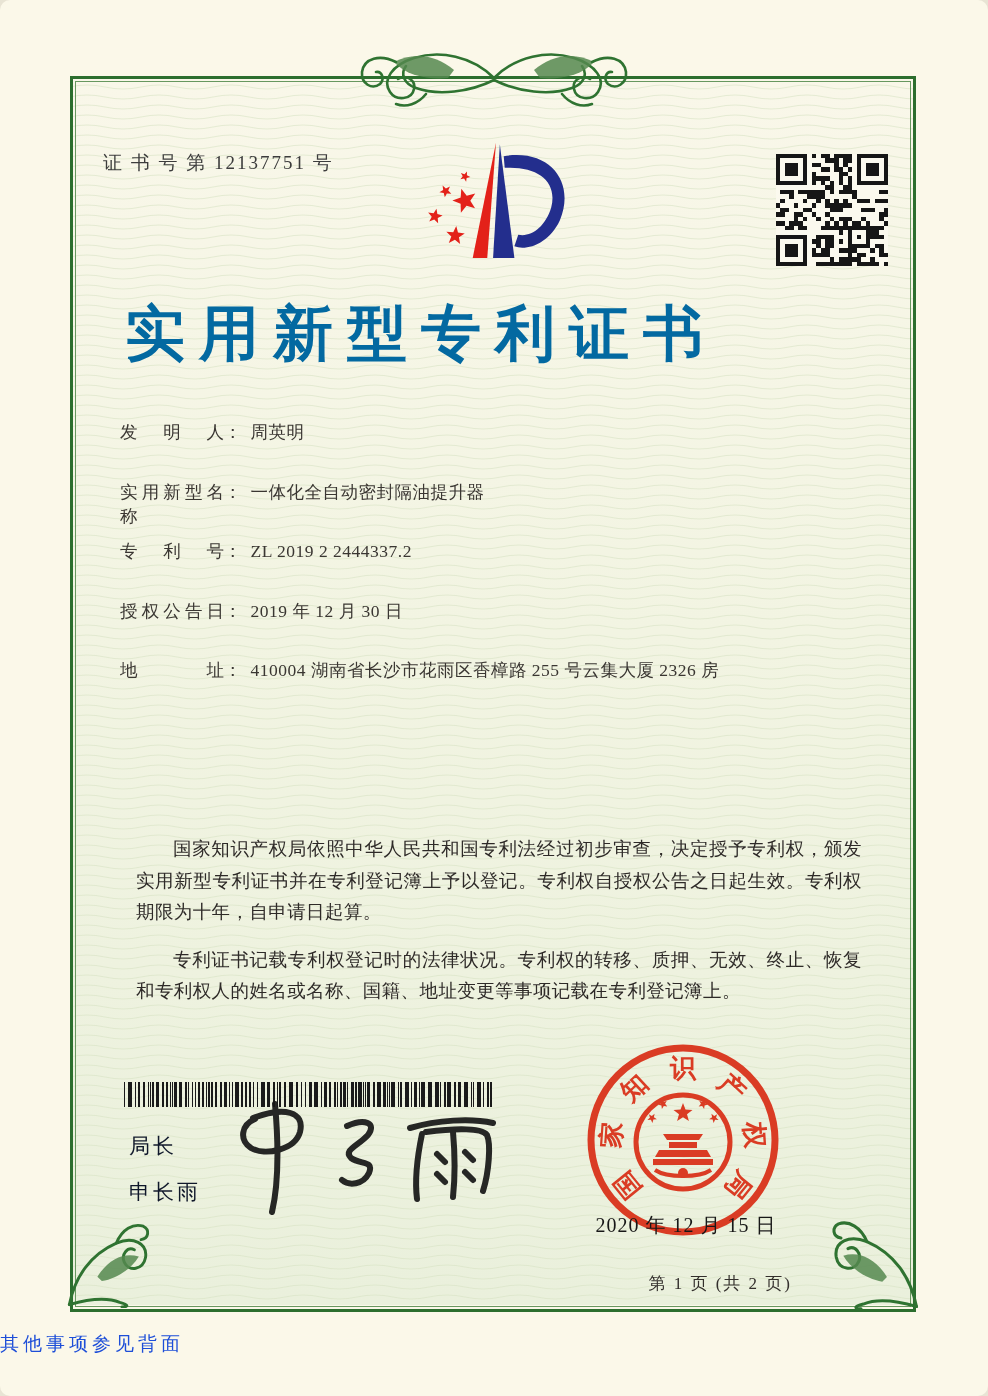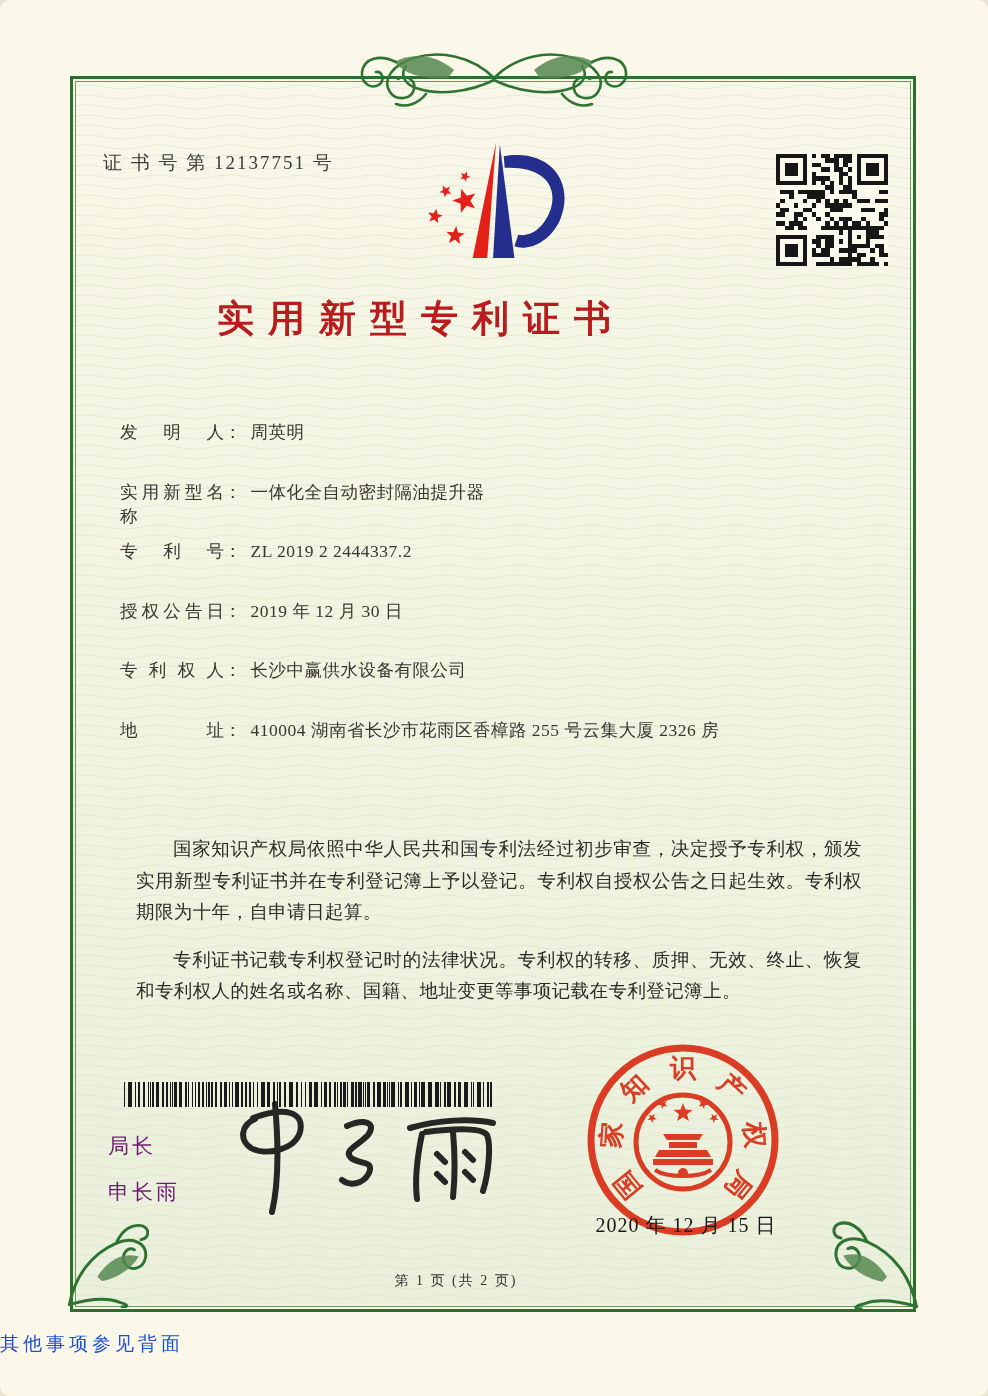--- a/index.html
+++ b/index.html
@@ -11,41 +11,41 @@
   .frame-outer{position:absolute;left:70px;top:76px;width:840px;height:1230px;
                border:3px solid #2c6e2e;z-index:1;pointer-events:none;}
   .frame-inner{position:absolute;left:2px;top:2px;right:2px;bottom:2px;border:1px solid #67975f;}
   .orn{position:absolute;z-index:2;}
   .orn-bl{transform:scaleX(-1);}
   
   .cert-no{position:absolute;left:103px;top:150px;z-index:3;font-size:19px;letter-spacing:2px;color:#3c3c3c;}
   .logo{position:absolute;left:398px;top:131px;z-index:3;}
   .qr{position:absolute;left:776px;top:154px;z-index:3;}
   .title{position:absolute;left:0;top:294px;width:828px;margin:0;z-index:3;text-align:center;
-         font-size:37px;font-weight:700;letter-spacing:14px;padding-left:14px;box-sizing:border-box;color:#b91c1c;}
+         font-size:60px;font-weight:700;letter-spacing:14px;padding-left:14px;box-sizing:border-box;color:#0369a1;}
   .fields{position:absolute;left:120px;top:420px;width:770px;z-index:3;font-size:17.5px;color:#3a3632;}
   .field-row{height:59.5px;}
   .flabel{display:inline-block;width:104px;text-align:justify;text-align-last:justify;vertical-align:top;}
   .colon{margin-right:9px;}
   .fvalue{letter-spacing:0.5px;}
   .grant-row{position:absolute;left:120px;top:770px;width:790px;z-index:3;font-size:17.5px;color:#3a3632;}
   .grant-col2{position:absolute;left:363px;top:0;}
   .glabel{letter-spacing:2px;}
   .body-text{position:absolute;left:120px;top:818px;width:758px;z-index:3;font-size:18.5px;
              line-height:31.5px;text-align:justify;letter-spacing:0.4px;color:#2e2a28;}
   .body-text p{margin:16px;text-indent:2em;}
   .barcode{position:absolute;left:124px;top:1082px;z-index:3;}
-  .officer{position:absolute;left:108px;top:1132px;z-index:3;font-size:21px;letter-spacing:3px;color:#701a75;}
+  .officer{position:absolute;left:129px;top:1132px;z-index:3;font-size:21px;letter-spacing:3px;color:#0f172a;}
   .officer div{margin-bottom:18px;}
   .sig{position:absolute;left:225px;top:1098px;z-index:4;}
   .seal{position:absolute;left:583px;top:1040px;z-index:3;}
   .seal-date{position:absolute;left:581px;top:1212px;width:210px;z-index:5;text-align:center;
              font-size:20px;letter-spacing:1px;color:#171717;}
-  .page-num{position:absolute;left:120px;top:1272px;width:672px;z-index:3;text-align:center;
-            font-size:14px;letter-spacing:2px;color:#332f2c;}
+  .page-num{position:absolute;left:120px;top:1272px;width:672px;z-index:3;text-align:right;
+            font-size:17px;letter-spacing:2px;color:#332f2c;}
   .footer-note{position:absolute;left:0;top:1331px;width:988px;z-index:3;text-align:left;
                font-size:19px;letter-spacing:4px;color:#1d4ed8;}
 </style>
 </head>
 <body>
 
 <div class="page">
 
   <svg class="waves" width="840" height="1226">
     <defs>
@@ -555,23 +555,20 @@
     <div class="field-row">
       <span class="flabel">实用新型名称</span><span class="colon">：</span><span class="fvalue">一体化全自动密封隔油提升器</span>
     </div>
     <div class="field-row">
       <span class="flabel">专利号</span><span class="colon">：</span><span class="fvalue">ZL 2019 2 2444337.2</span>
     </div>
     <div class="field-row">
       <span class="flabel">授权公告日</span><span class="colon">：</span><span class="fvalue">2019 年 12 月 30 日</span>
     </div>
     <div class="field-row">
-      <span class="flabel">专利权人</span><span class="colon">：</span><span class="fvalue">长沙中赢供水设备有限公司</span>
-    </div>
-    <div class="field-row">
       <span class="flabel">地址</span><span class="colon">：</span><span class="fvalue">410004 湖南省长沙市花雨区香樟路 255 号云集大厦 2326 房</span>
     </div>
   </div>
 
 
   <div class="body-text">
     <p>国家知识产权局依照中华人民共和国专利法经过初步审查，决定授予专利权，颁发实用新型专利证书并在专利登记簿上予以登记。专利权自授权公告之日起生效。专利权期限为十年，自申请日起算。</p>
     <p>专利证书记载专利权登记时的法律状况。专利权的转移、质押、无效、终止、恢复和专利权人的姓名或名称、国籍、地址变更等事项记载在专利登记簿上。</p>
   </div>
 

